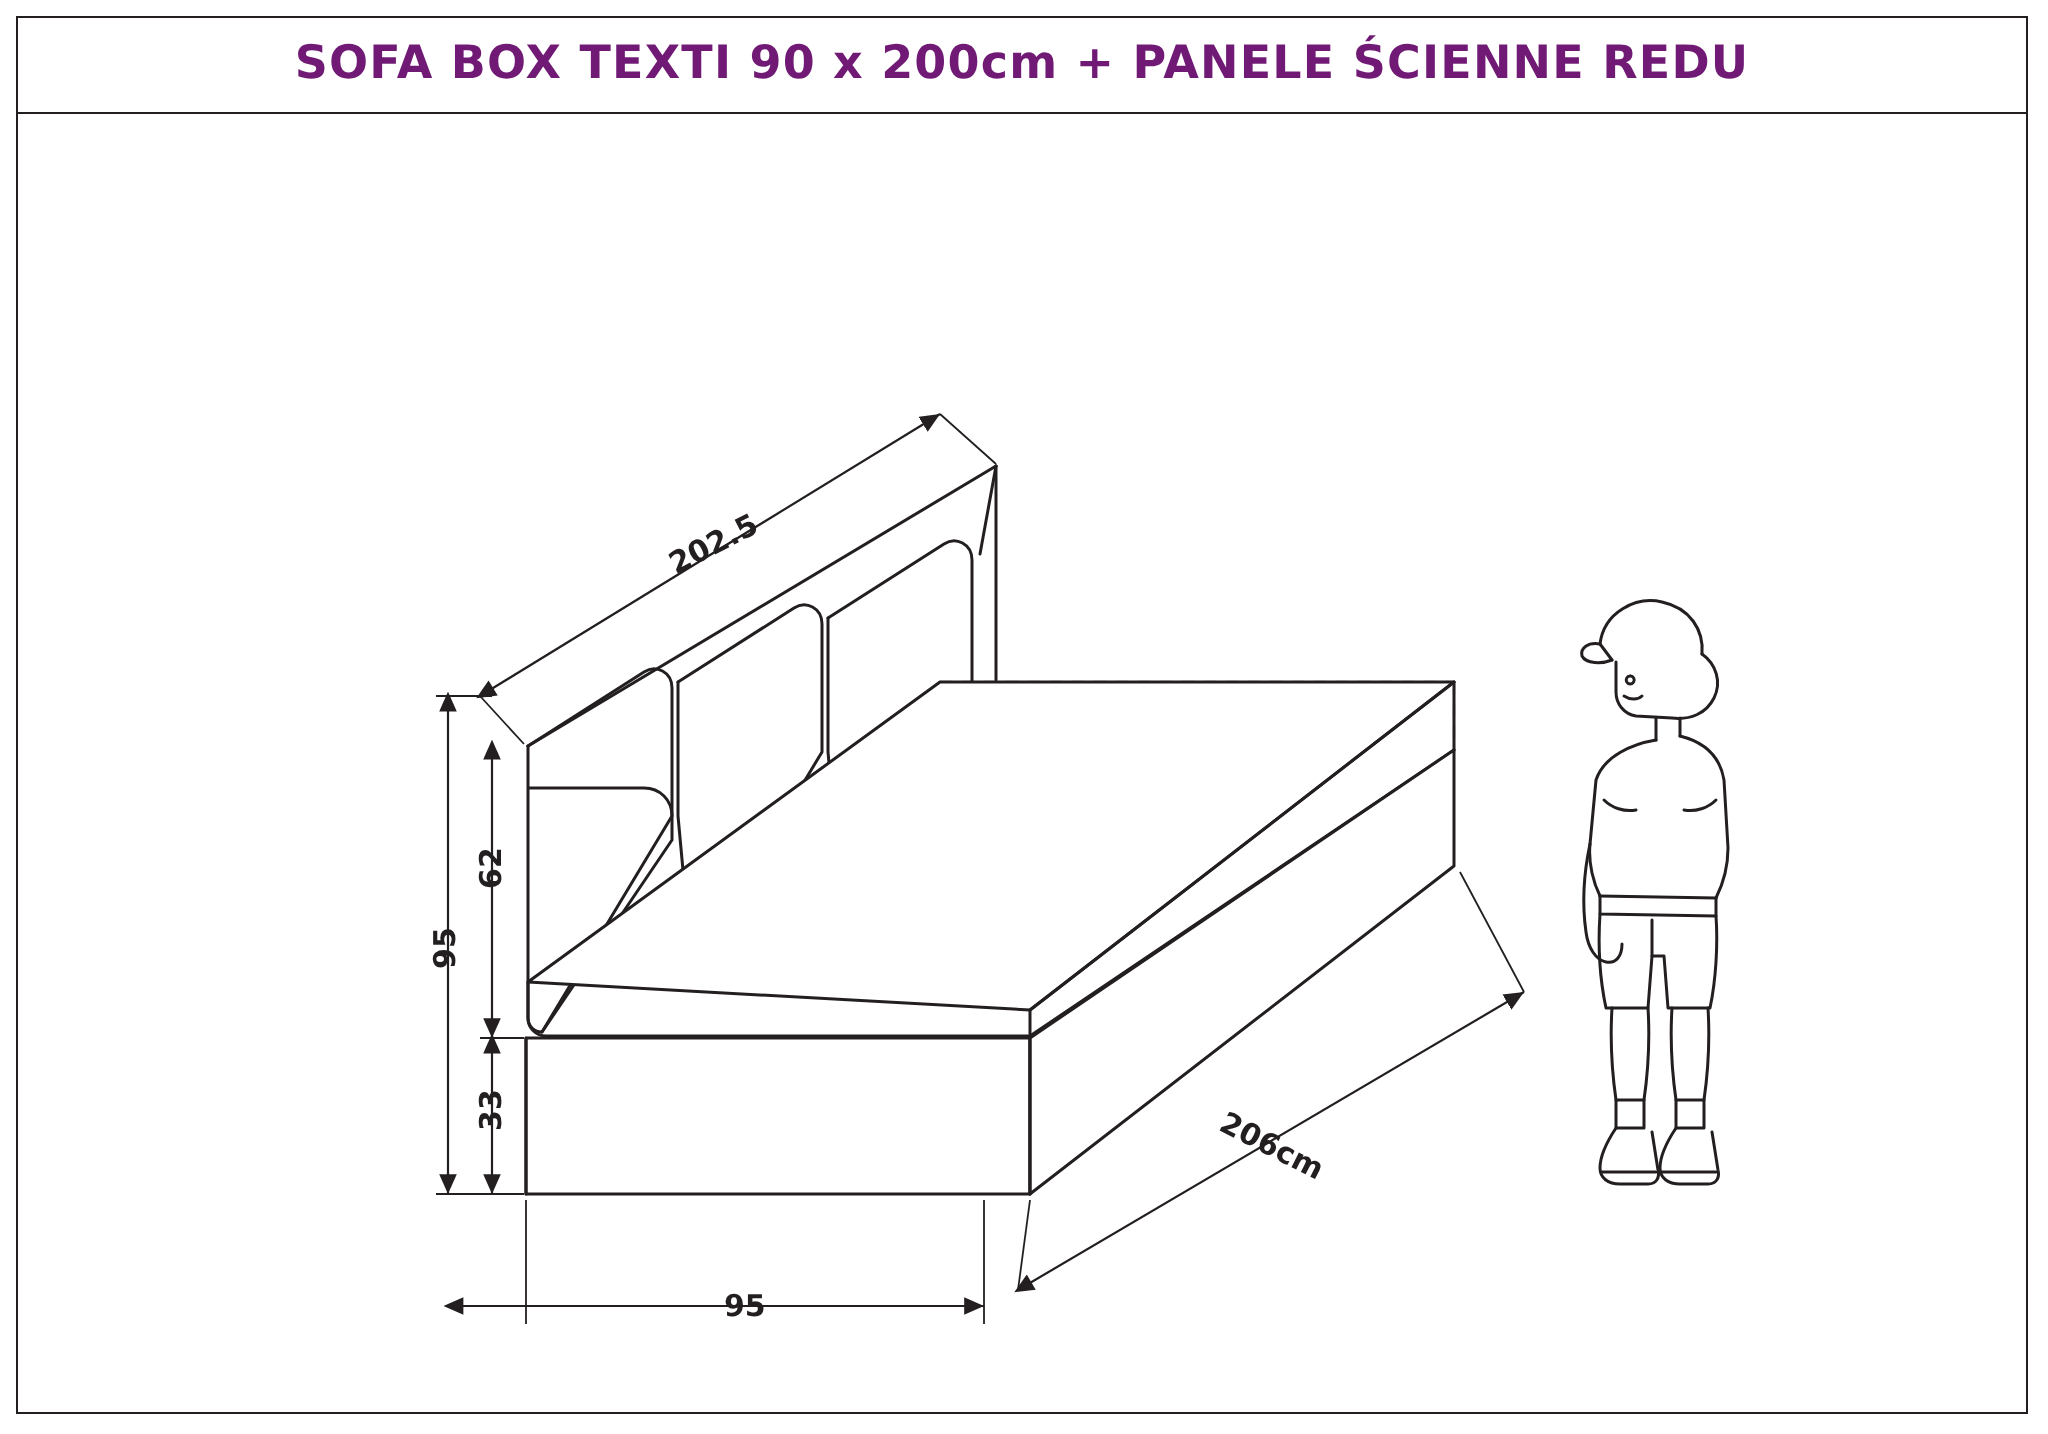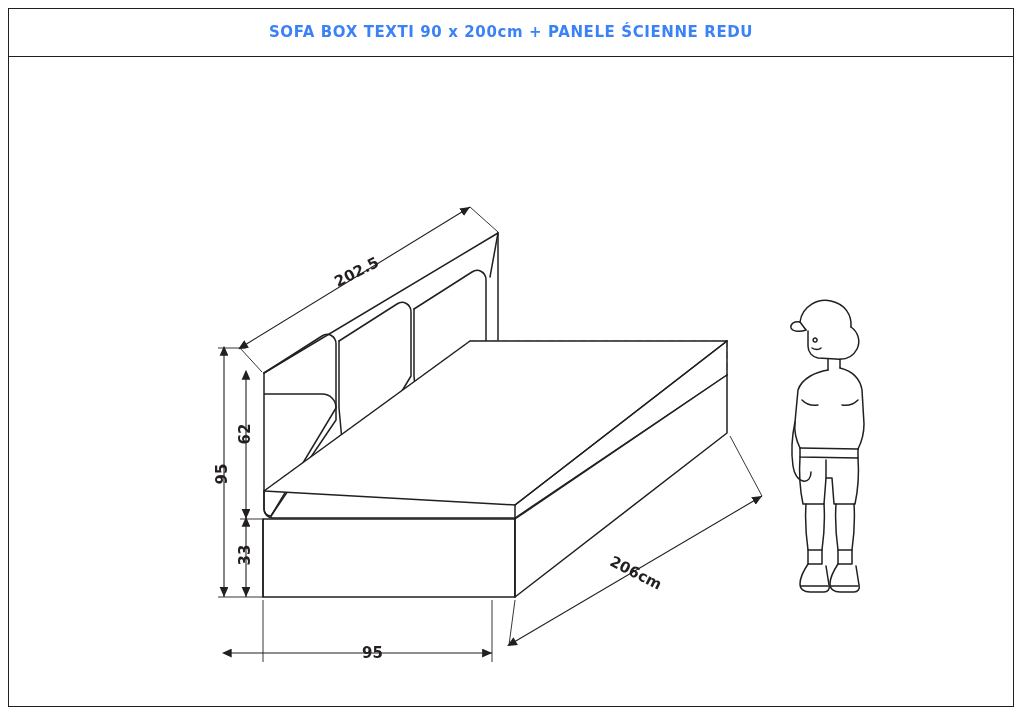--- a/index.html
+++ b/index.html
@@ -35,23 +35,23 @@
     height: 49px;
     box-sizing: border-box;
     border-bottom: 1.4px solid #231f20;
     display: flex;
     align-items: center;
     justify-content: center;
   }
   .title-text {
     font-family: "DejaVu Sans", sans-serif;
     font-weight: bold;
-    font-size: 15px;
+    font-size: 23px;
     letter-spacing: 0.6px;
-    color: #3b82f6;
+    color: #701a75;
     white-space: nowrap;
   }
   .canvas {
     position: absolute;
     left: 0;
     top: 0;
     width: 1024px;
     height: 717px;
   }
   .dim-label {

